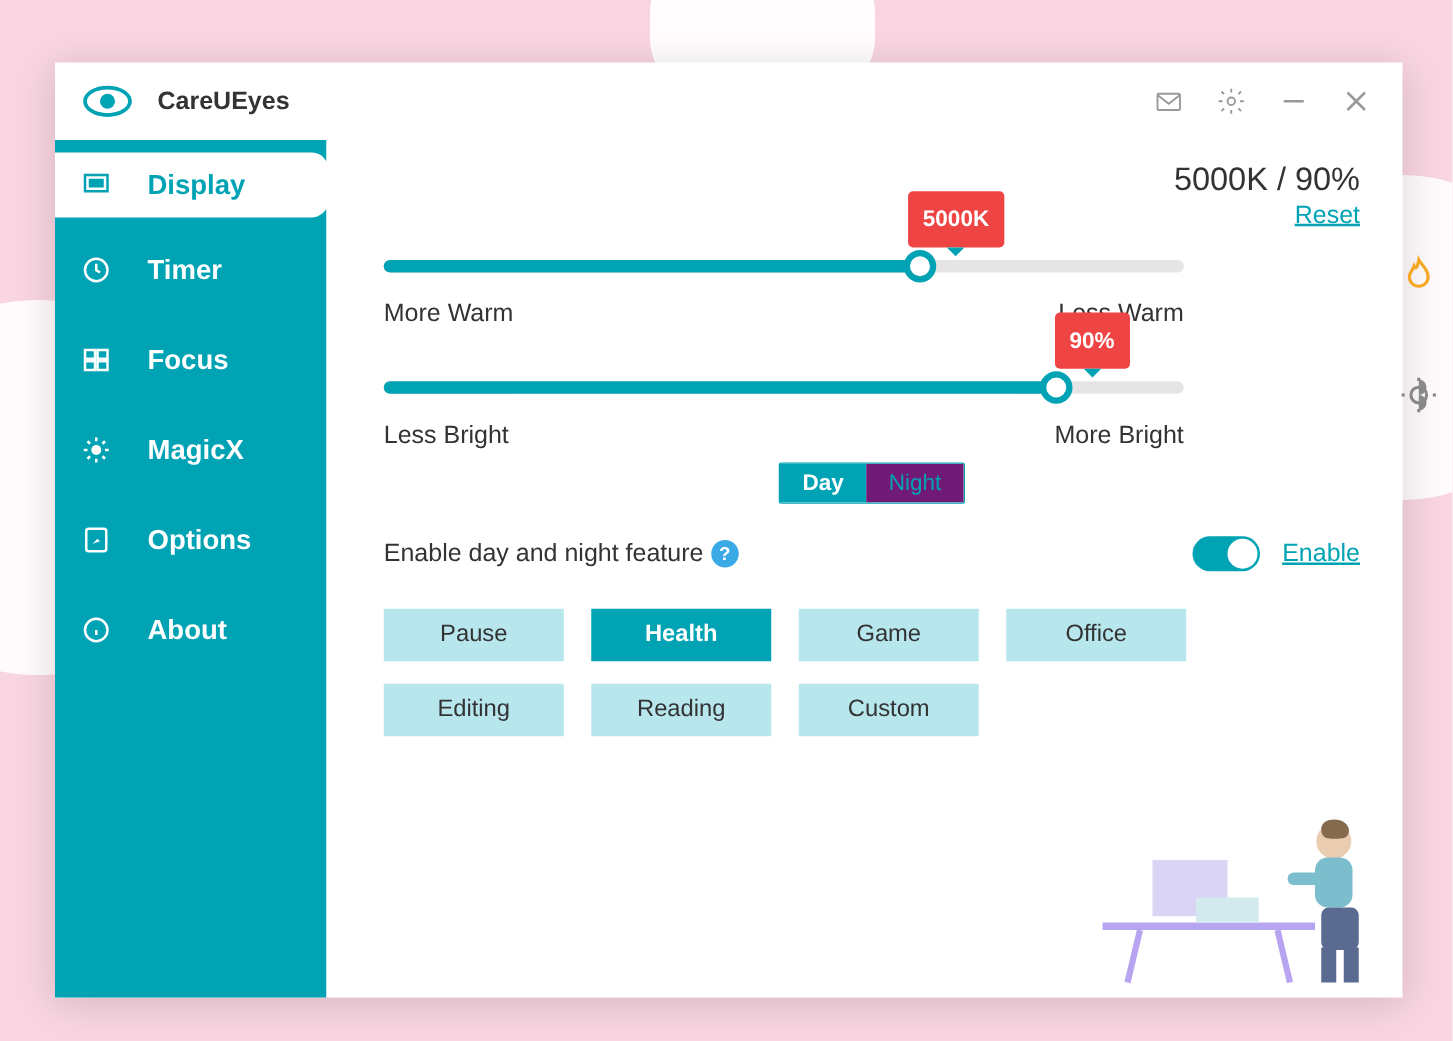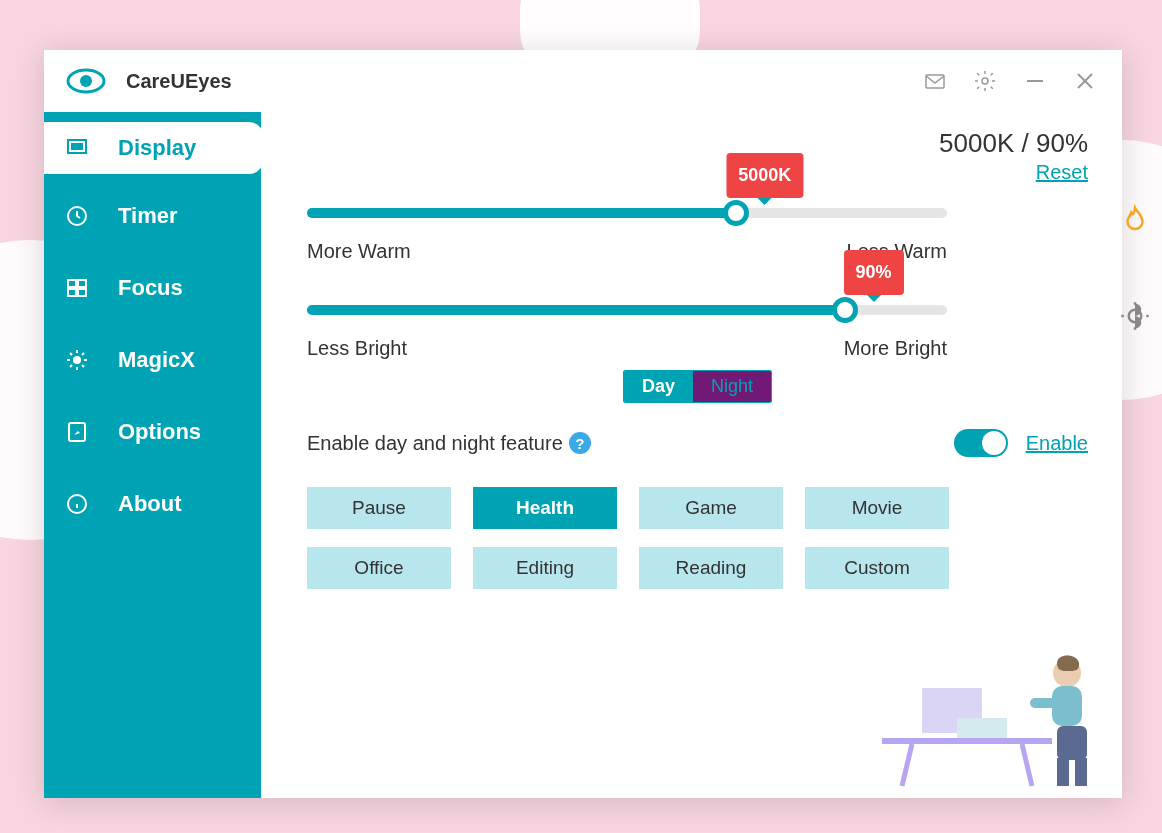--- a/index.html
+++ b/index.html
@@ -285,21 +285,20 @@
         <div class="switch">
             <div class="knob"></div>
           </div>
         <a class="config-link">Enable</a>
       </div>
 
       <div class="mode-grid">
         <div class="mode-btn">Pause</div>
         <div class="mode-btn active">Health</div>
         <div class="mode-btn">Game</div>
-        <div class="mode-btn">Movie</div>
         <div class="mode-btn">Office</div>
         <div class="mode-btn">Editing</div>
         <div class="mode-btn">Reading</div>
         <div class="mode-btn">Custom</div>
       </div>
 
 
       <svg class="illus" viewBox="0 0 250 170">
         <rect x="20" y="120" width="170" height="6" fill="#b19cf0"></rect>
         <line x1="50" y1="126" x2="40" y2="168" stroke="#b19cf0" stroke-width="5"></line>

